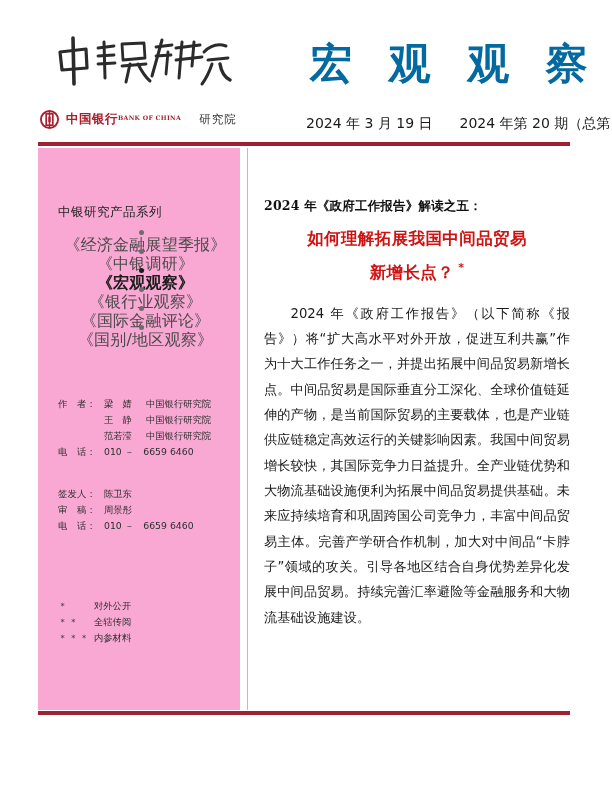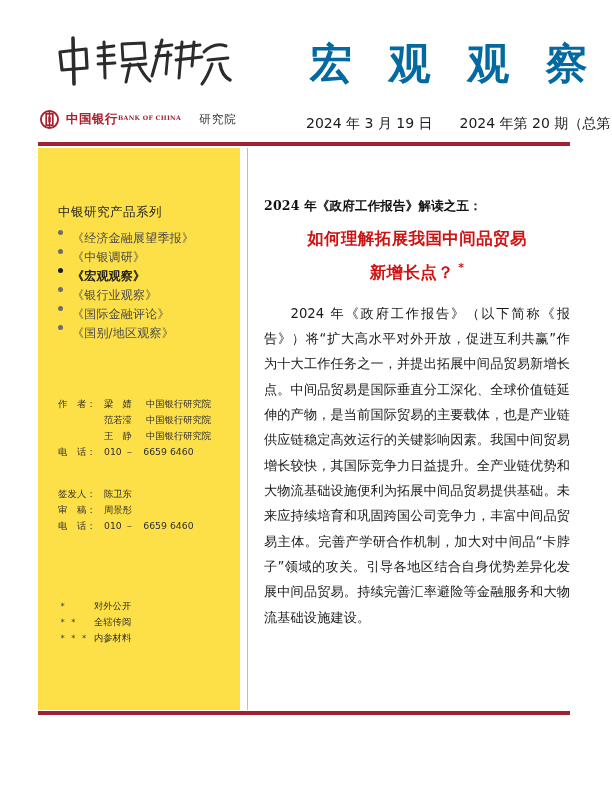--- a/index.html
+++ b/index.html
@@ -107,21 +107,21 @@
     top: 148px;
     width: 532px;
     height: 562px;
   }
 
   #sidebar {
     position: absolute;
     left: 0; top: 0;
     width: 202px;
     height: 562px;
-    background: #fde047;
+    background: #f9a8d4;
   }
   #divider {
     position: absolute;
     left: 209px;
     top: 0;
     width: 1px;
     height: 562px;
     background: #bdbdbd;
   }
 
@@ -135,25 +135,26 @@
   }
   #sb-list {
     top: 82px;
     list-style: none;
     margin: 0;
     padding: 0;
     width: 175px;
   }
   #sb-list li {
     display: flex;
-    align-items: flex-start;
+    align-items: center;
     height: 19px;
-    font-size: 12px;
+    font-size: 16px;
     color: #4a4a4a;
     letter-spacing: 0.2px;
+    flex-direction: column;
   }
   #sb-list li .bullet {
     width: 5px; height: 5px;
     border-radius: 50%;
     background: #6d6d6d;
     margin-right: 9px;
     flex: 0 0 auto;
   }
   #sb-list li.active { font-weight: bold; color: #1c1c1c; }
   #sb-list li.active .bullet { background: #1c1c1c; }
@@ -330,26 +331,26 @@
 
     <table class="sb-block sb-table" id="sb-authors">
       <tbody>
           <tr>
         <td class="lbl">作　者：</td>
         <td class="nm">梁　婧</td>
         <td>中国银行研究院</td>
       </tr>
       <tr>
         <td class="lbl"></td>
+        <td class="nm">王　静</td>
+        <td>中国银行研究院</td>
+      </tr>
+      <tr>
+        <td class="lbl"></td>
         <td class="nm">范若滢</td>
-        <td>中国银行研究院</td>
-      </tr>
-      <tr>
-        <td class="lbl"></td>
-        <td class="nm">王　静</td>
         <td>中国银行研究院</td>
       </tr>
       <tr>
         <td class="lbl">电　话：</td>
         <td colspan="2">010 －　6659 6460</td>
       </tr>
     </tbody>
       </table>
 
     <table class="sb-block sb-table" id="sb-signers">

